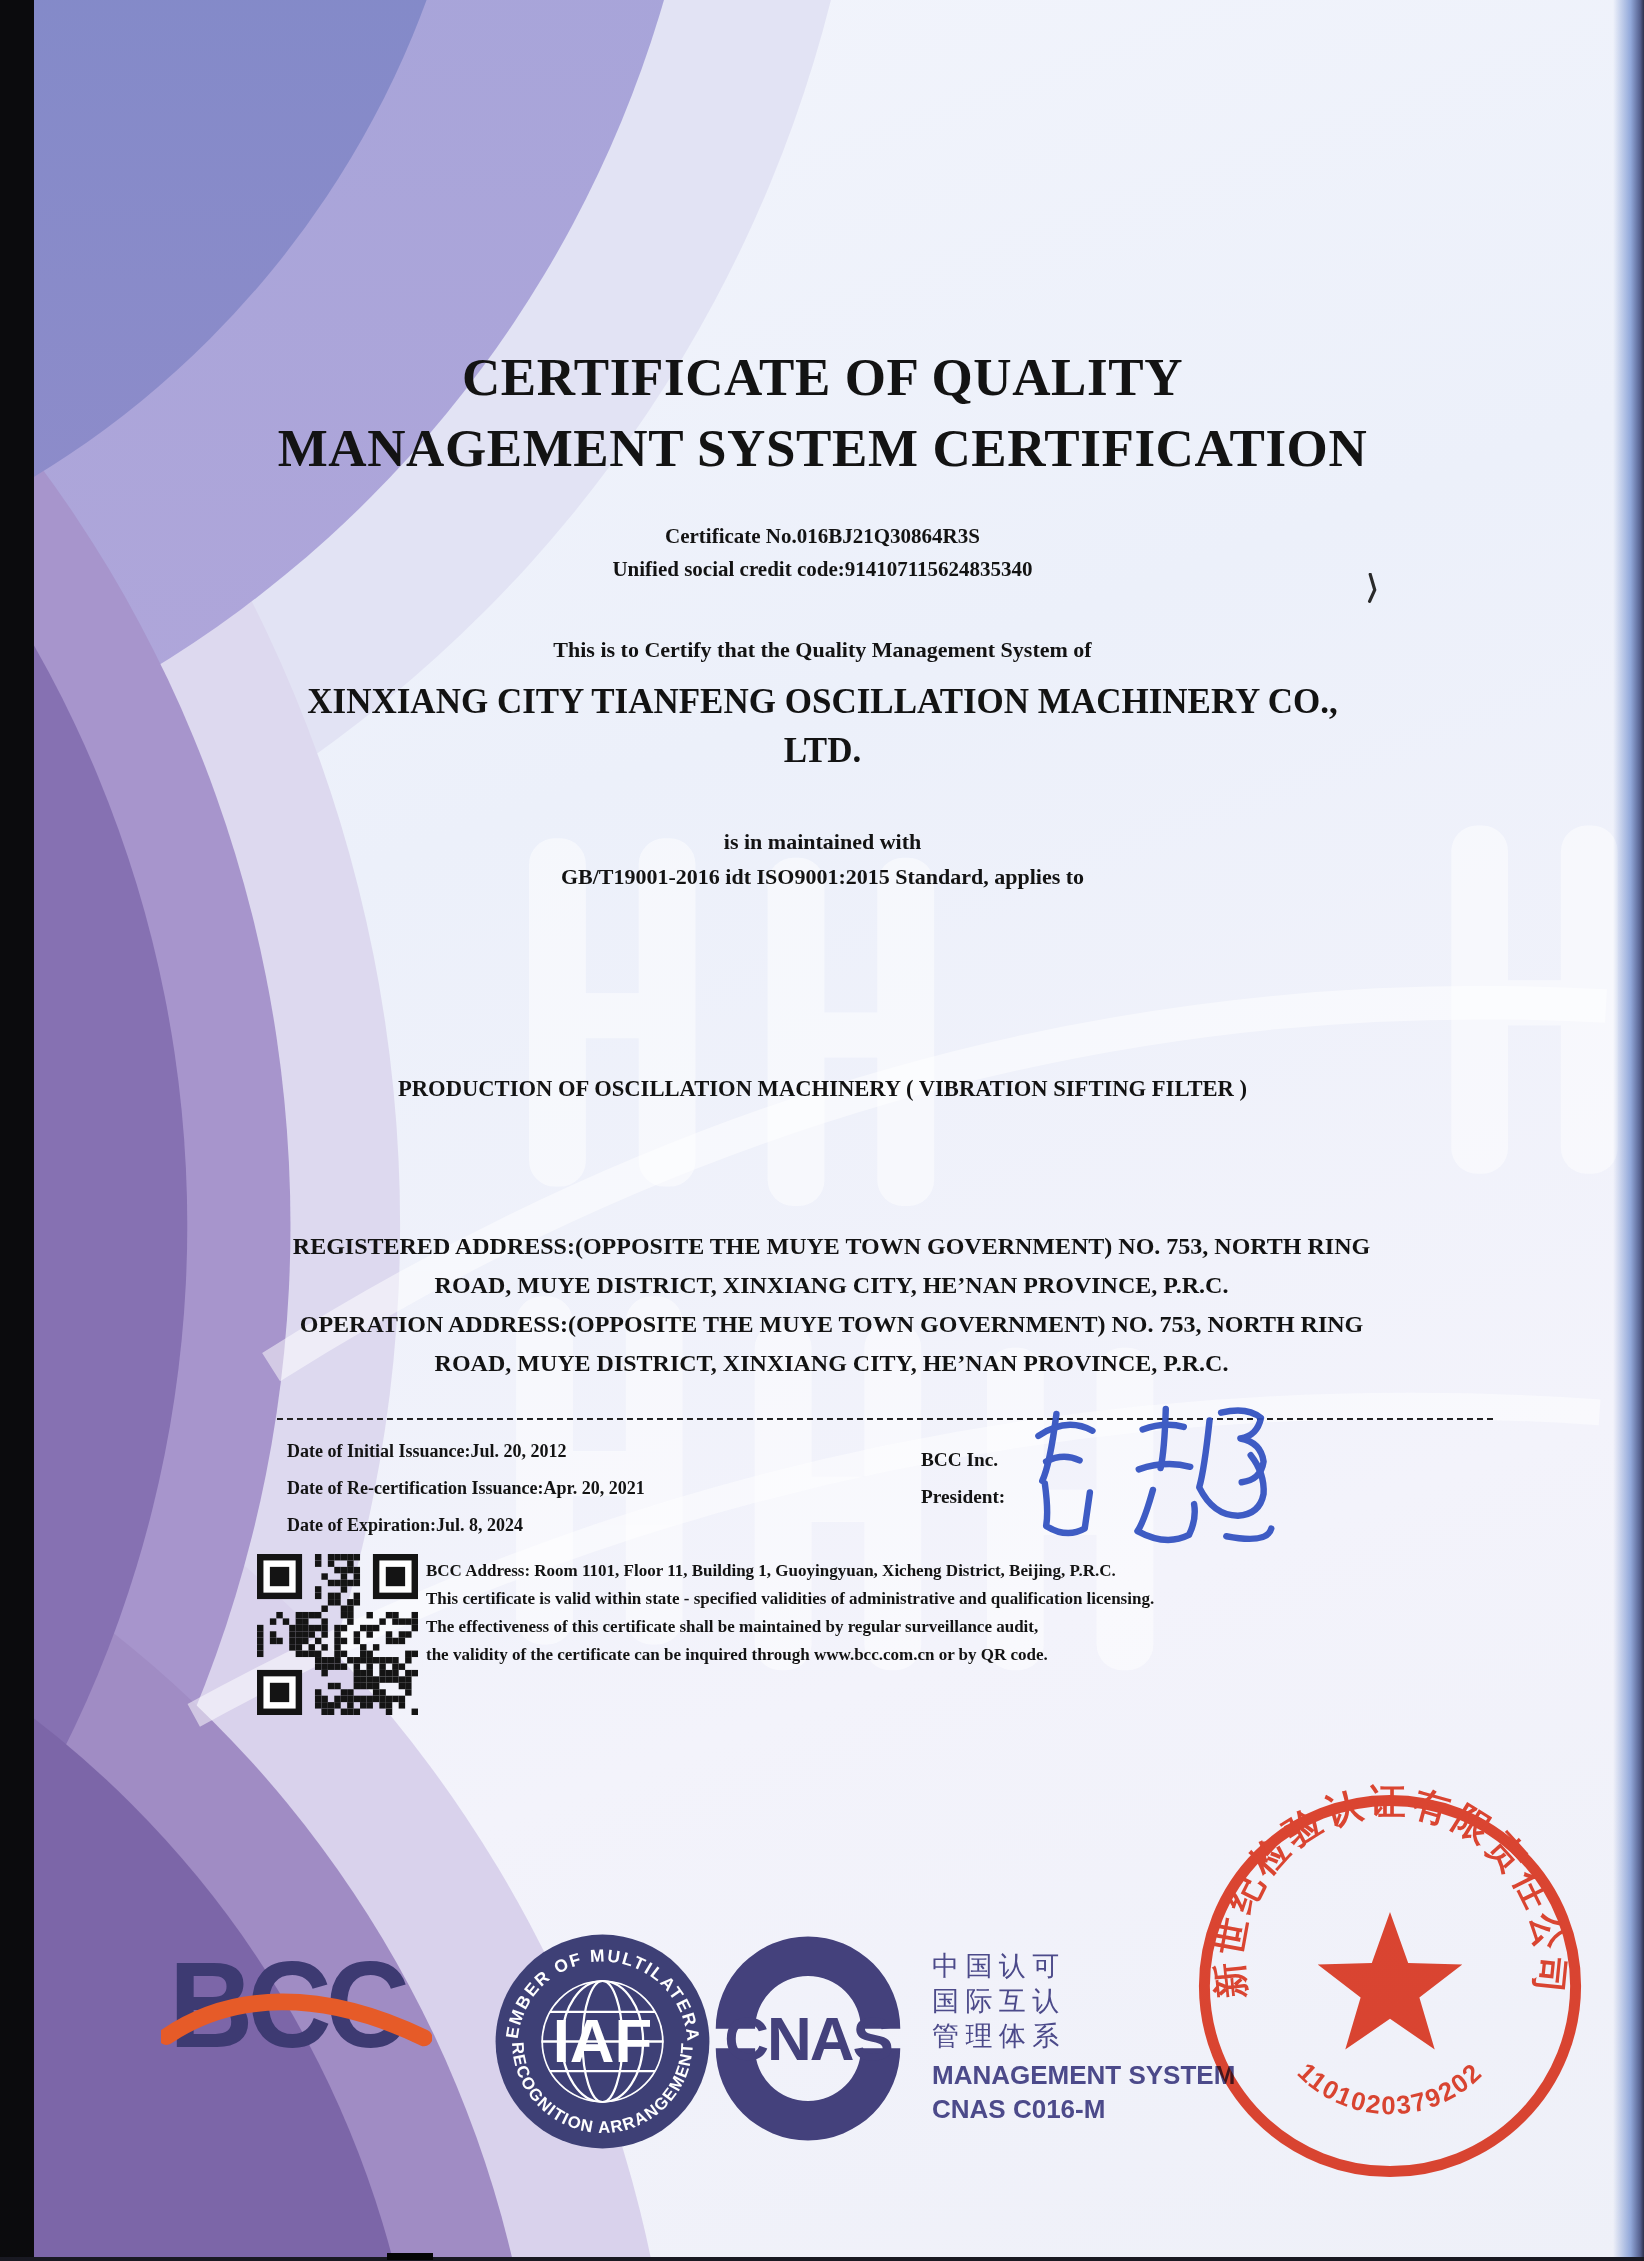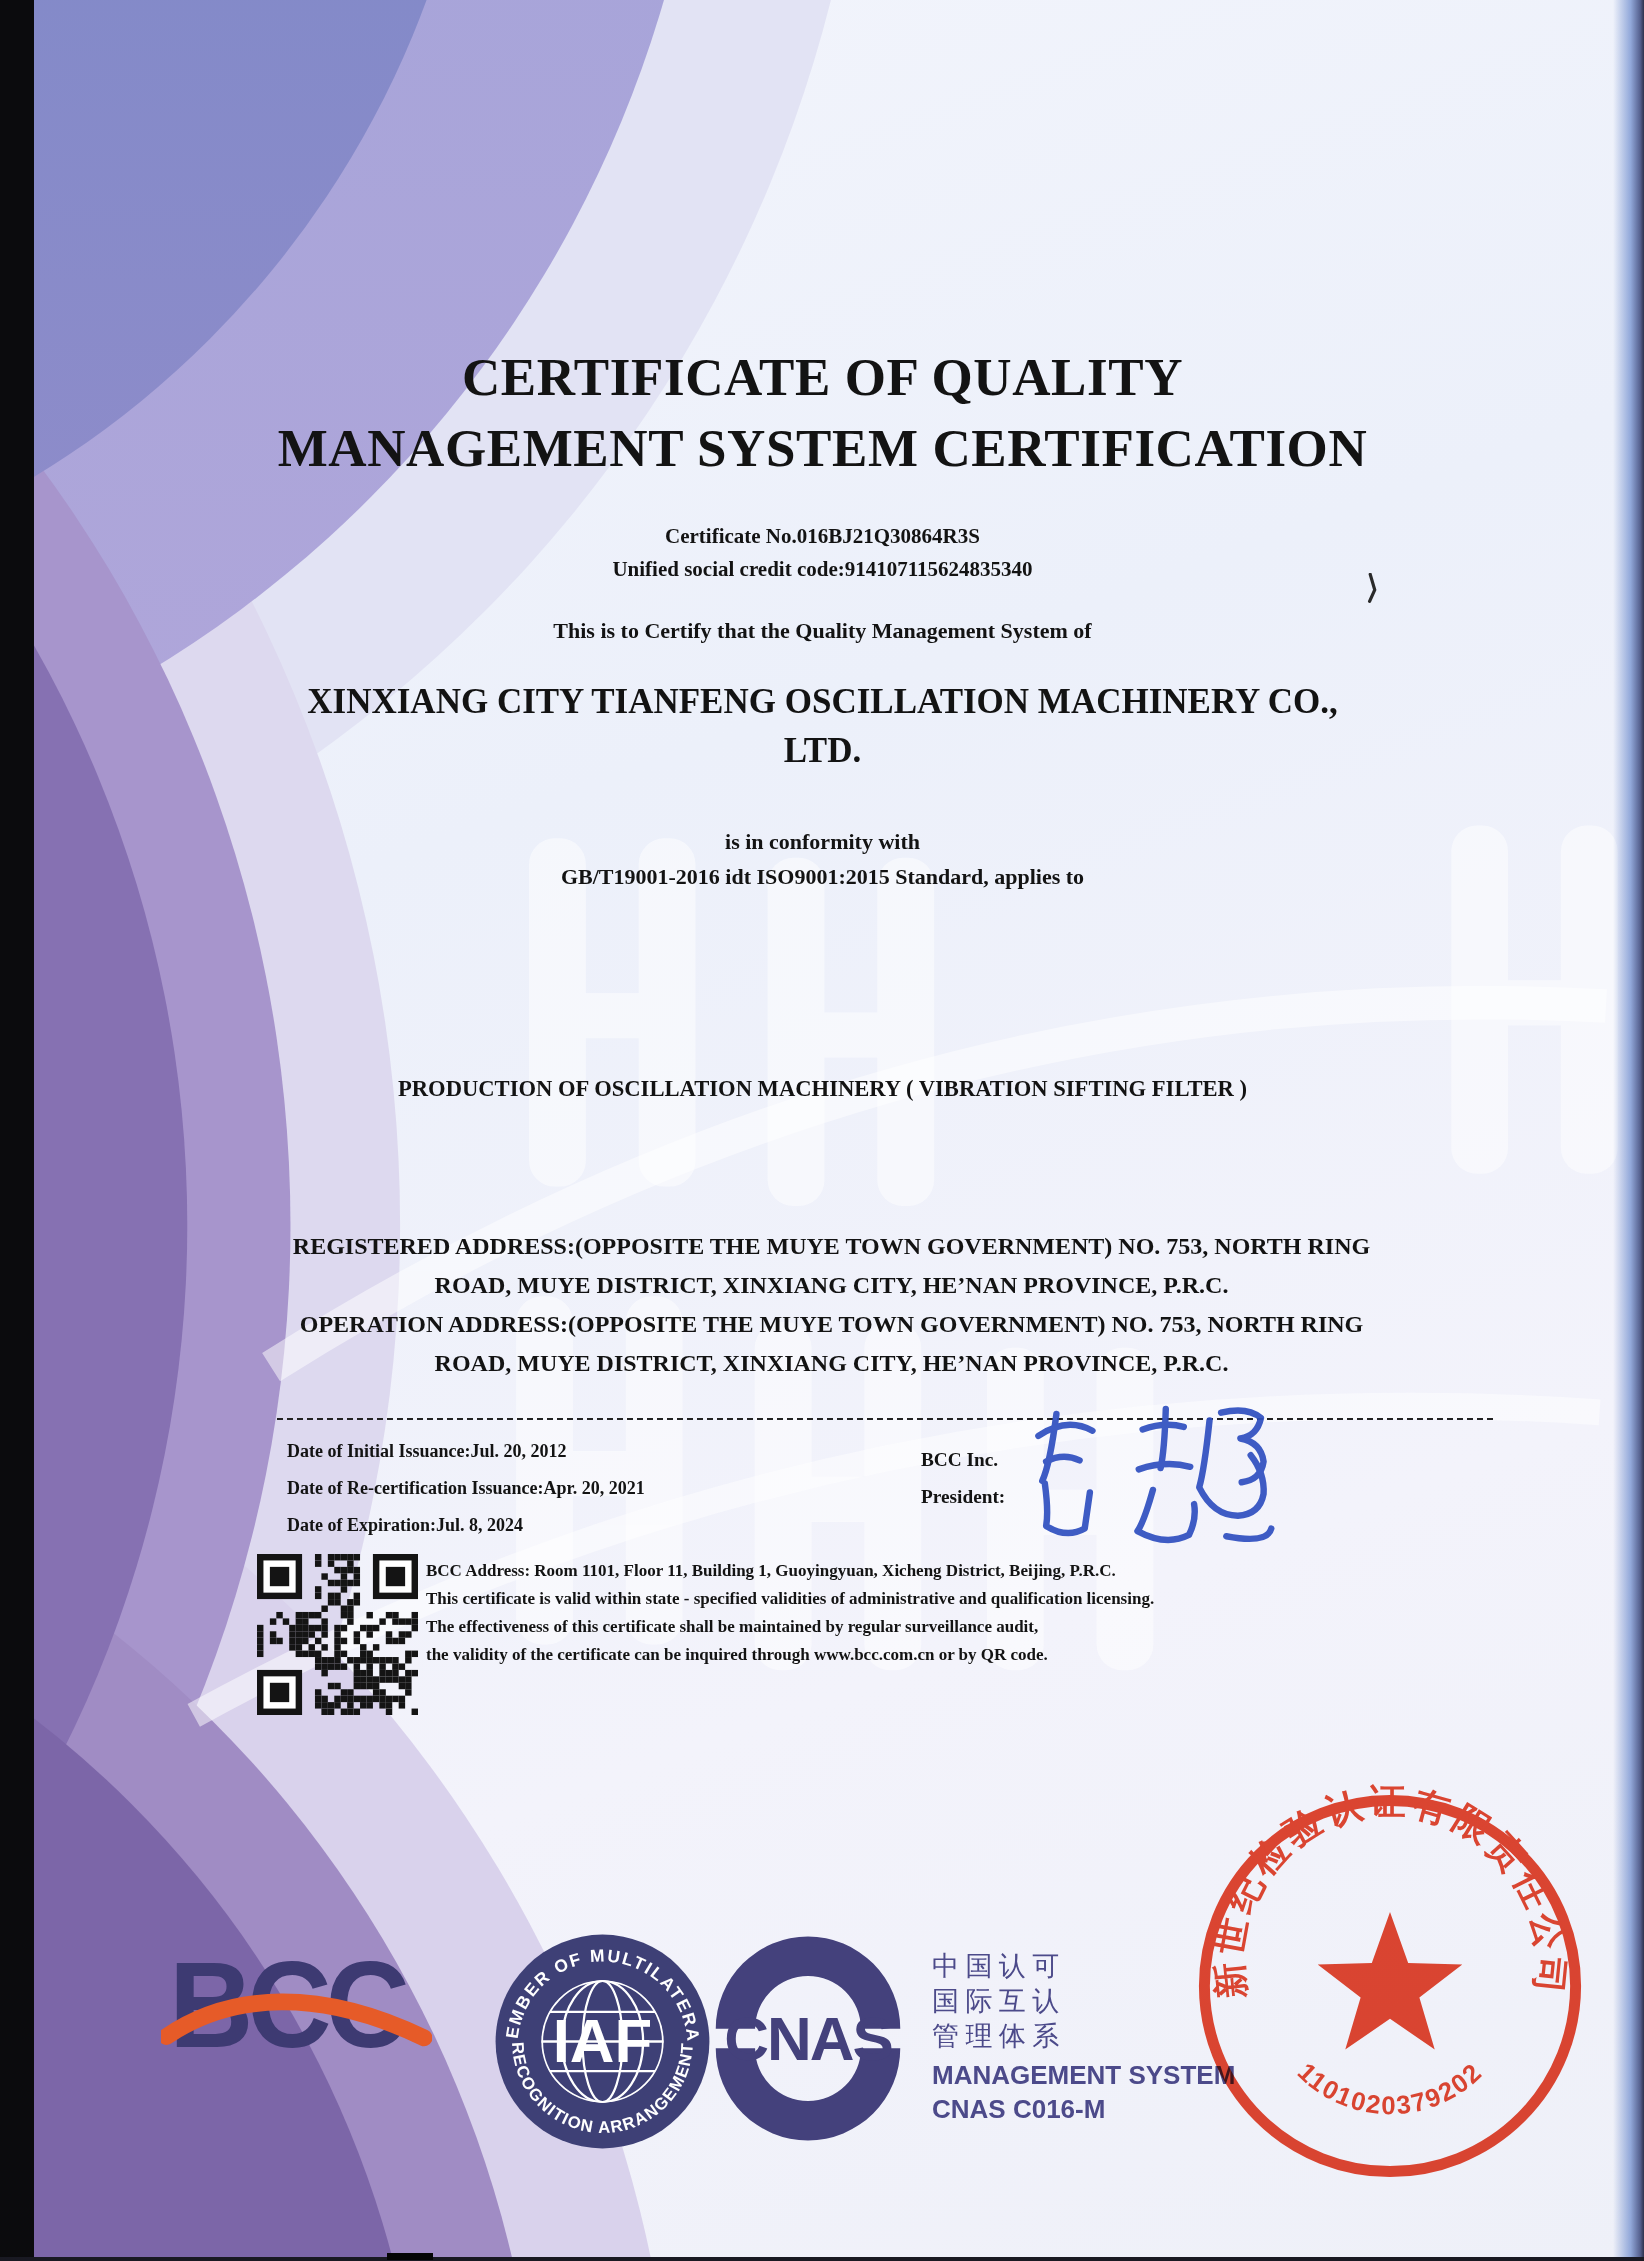--- a/index.html
+++ b/index.html
@@ -5,21 +5,21 @@
   html,body{margin:0;padding:0;background:#555;}
   .page{position:relative;width:1645px;height:2261px;overflow:hidden;
         background:linear-gradient(160deg,#f3f5fc 0%,#ecf0fa 35%,#f3f3fb 70%,#eef0f8 100%);
         font-family:"Liberation Serif","DejaVu Serif",serif;color:#131313;}
   svg{display:block}
   .abs{position:absolute;}
   .cline{position:absolute;left:0;width:1645px;box-sizing:border-box;
          text-align:center;white-space:nowrap;}
   .title{font-size:53px;font-weight:700;letter-spacing:0.6px;}
   .meta{font-size:21px;font-weight:700;}
-  .certify{font-size:22px;font-weight:600;}
+  .certify{font-size:22px;font-weight:600;margin-top:19px;}
   .company{font-size:35px;font-weight:700;}
   .conf{font-size:22px;font-weight:600;}
   .scope{font-size:22.6px;font-weight:700;margin-top:20px;}
   .addr{font-size:24px;font-weight:700;line-height:39px;white-space:nowrap;}
   .dash-sep{position:absolute;left:277px;top:1418px;width:1216px;border-top:2.6px dashed #222;}
   .dates{position:absolute;left:287px;top:1433px;width:464px;text-align:left;
          font-size:18px;font-weight:700;line-height:37px;white-space:nowrap;}
   .issuer{position:absolute;left:921px;top:1441px;font-size:19.3px;font-weight:700;line-height:37px;}
   .fineprint{position:absolute;left:426px;top:1557px;width:787px;font-size:17px;font-weight:600;
              line-height:28px;white-space:nowrap;}
@@ -100,21 +100,21 @@
   <div class="cline title" style="top:418px">MANAGEMENT SYSTEM CERTIFICATION</div>
 
   <div class="cline meta" style="top:524px">Certificate No.016BJ21Q30864R3S</div>
   <div class="cline meta" style="top:557px">Unified social credit code:914107115624835340</div>
 
   <div class="cline certify" style="top:618px">This is to Certify that the Quality Management System of</div>
 
   <div class="cline company" style="top:682px">XINXIANG CITY TIANFENG OSCILLATION MACHINERY CO.,</div>
   <div class="cline company" style="top:731px">LTD.</div>
 
-  <div class="cline conf" style="top:829px">is in conformity with</div>
+  <div class="cline conf" style="top:829px">is in maintained with</div>
   <div class="cline conf" style="top:864px">GB/T19001-2016 idt ISO9001:2015 Standard, applies to</div>
 
   <div class="cline scope" style="top:1056px">PRODUCTION OF OSCILLATION MACHINERY ( VIBRATION SIFTING FILTER )</div>
 
   <div class="abs" style="left:0;top:1227px;width:1645px;padding-left:18px;box-sizing:border-box;text-align:center;">
     <div class="addr">REGISTERED ADDRESS:(OPPOSITE THE MUYE TOWN GOVERNMENT) NO. 753, NORTH RING</div>
     <div class="addr">ROAD, MUYE DISTRICT, XINXIANG CITY, HE’NAN PROVINCE, P.R.C.</div>
     <div class="addr">OPERATION ADDRESS:(OPPOSITE THE MUYE TOWN GOVERNMENT) NO. 753, NORTH RING</div>
     <div class="addr">ROAD, MUYE DISTRICT, XINXIANG CITY, HE’NAN PROVINCE, P.R.C.</div>
   </div>

